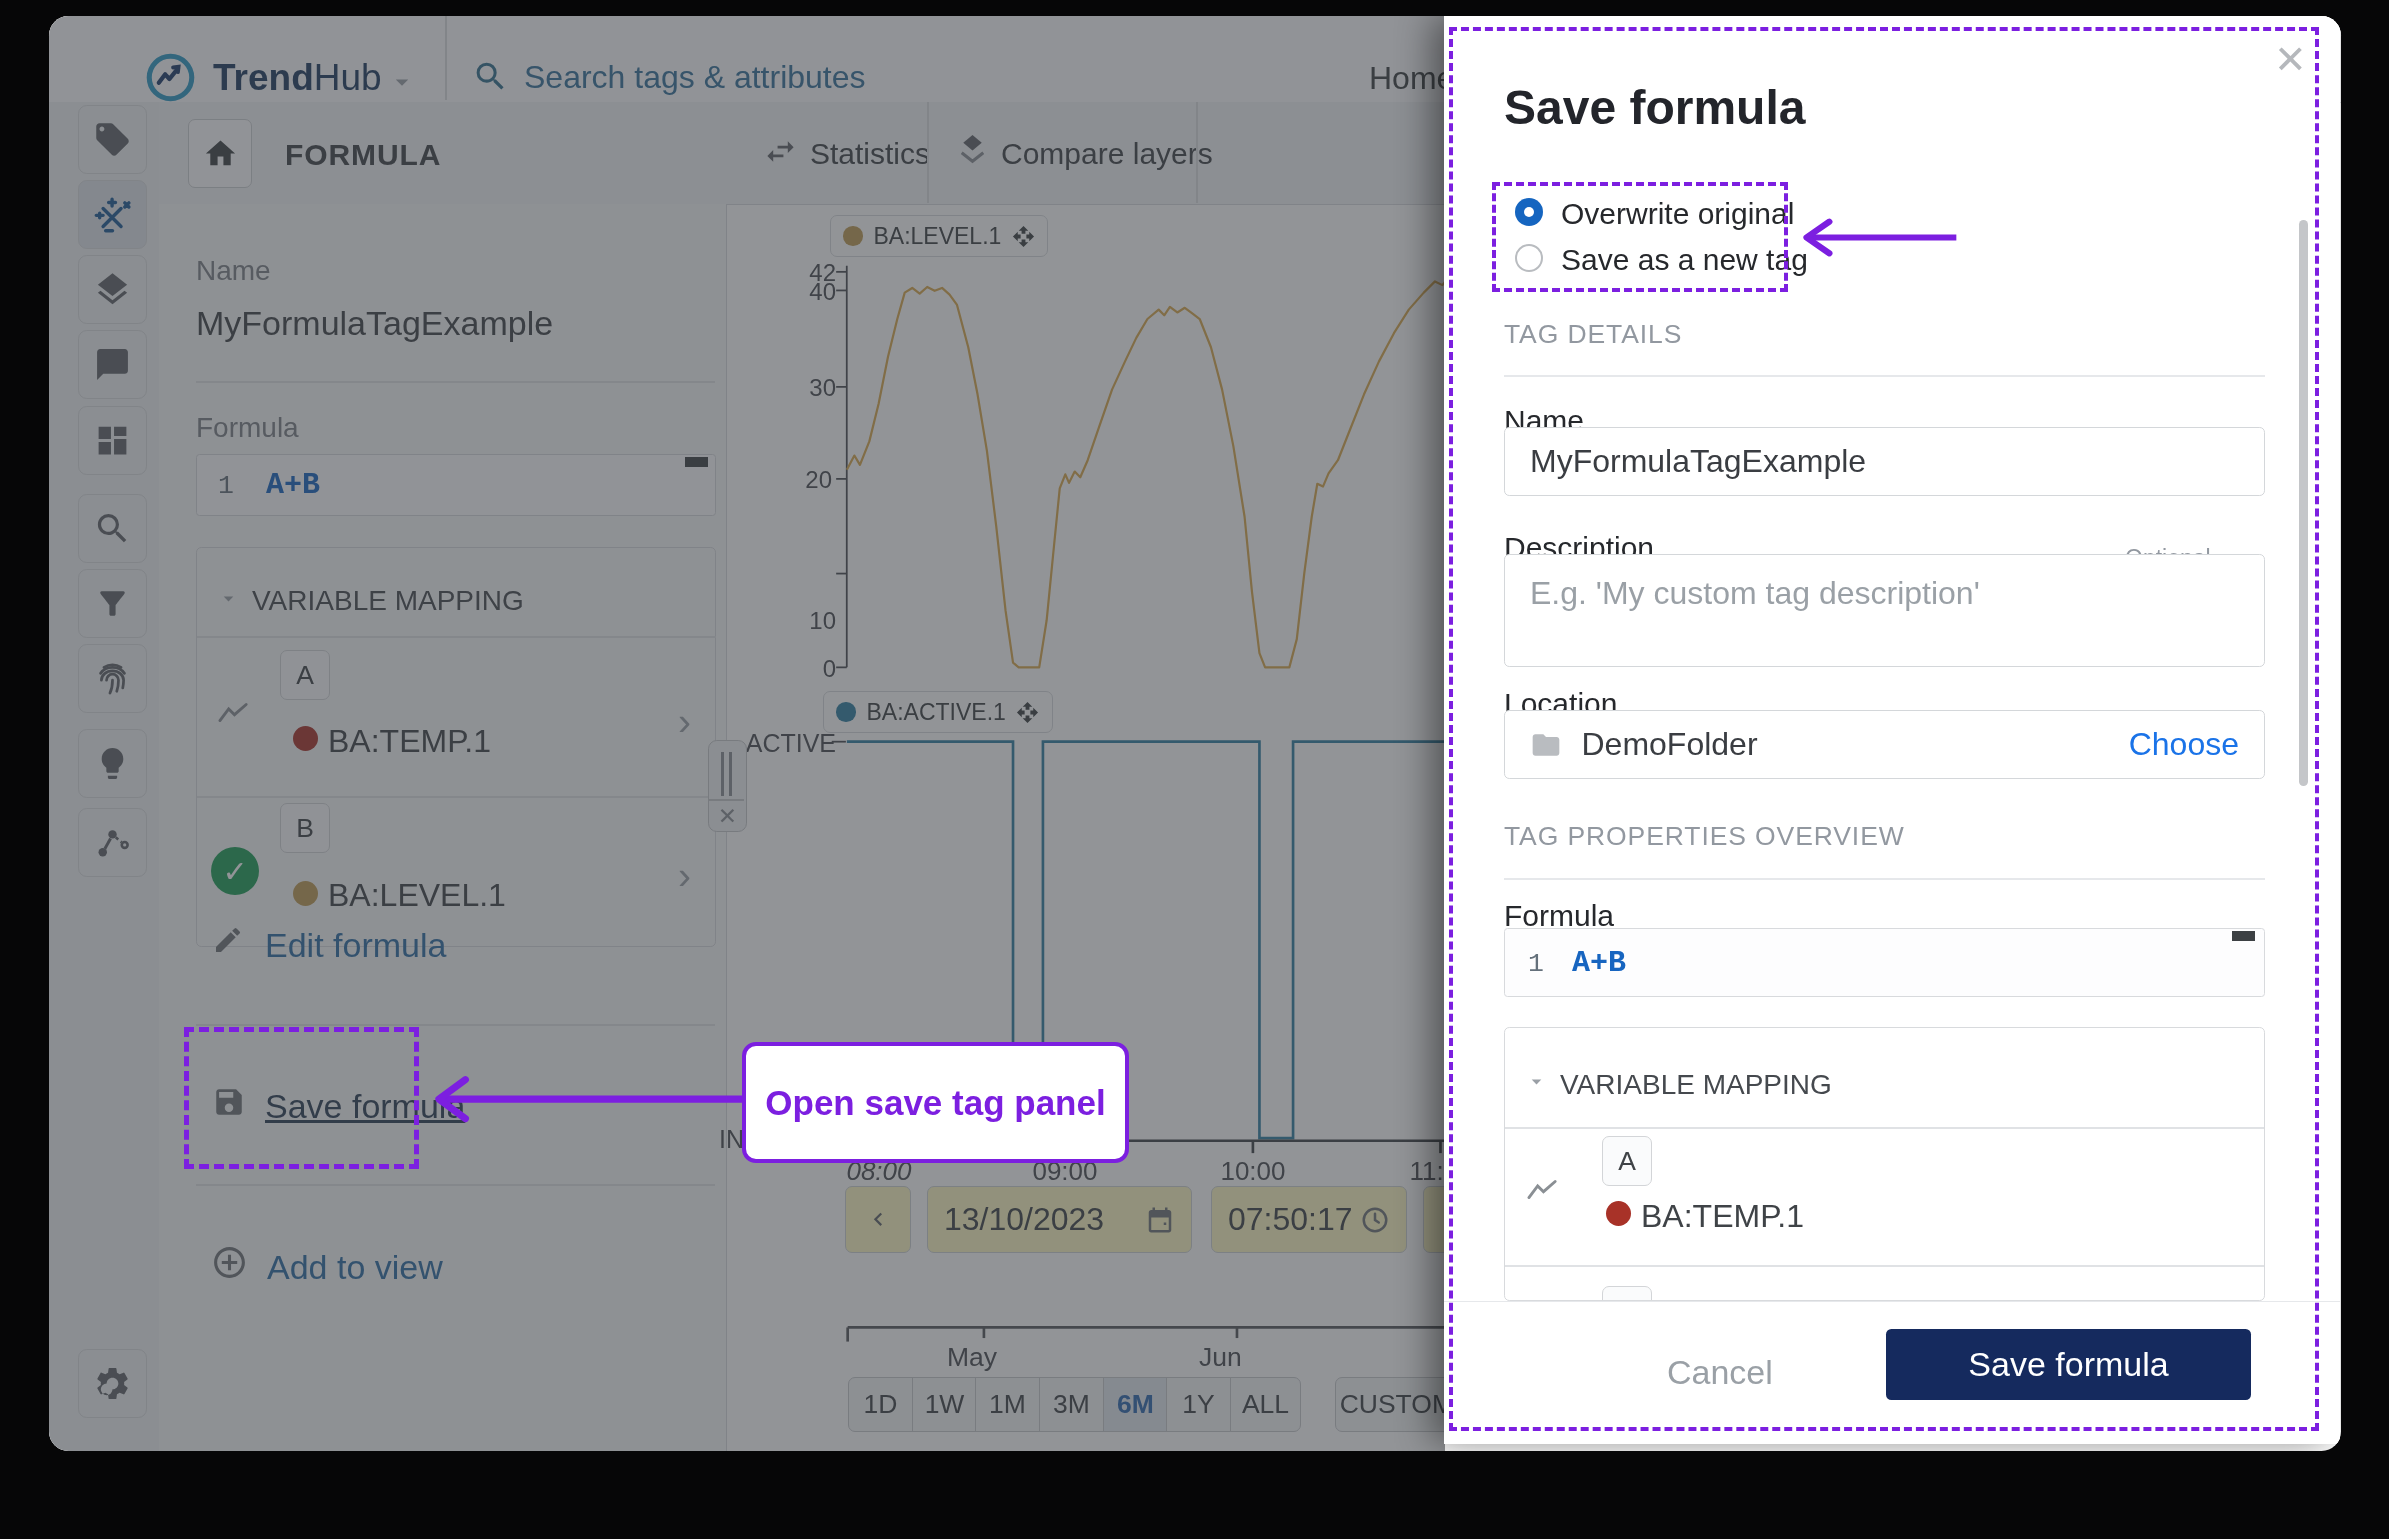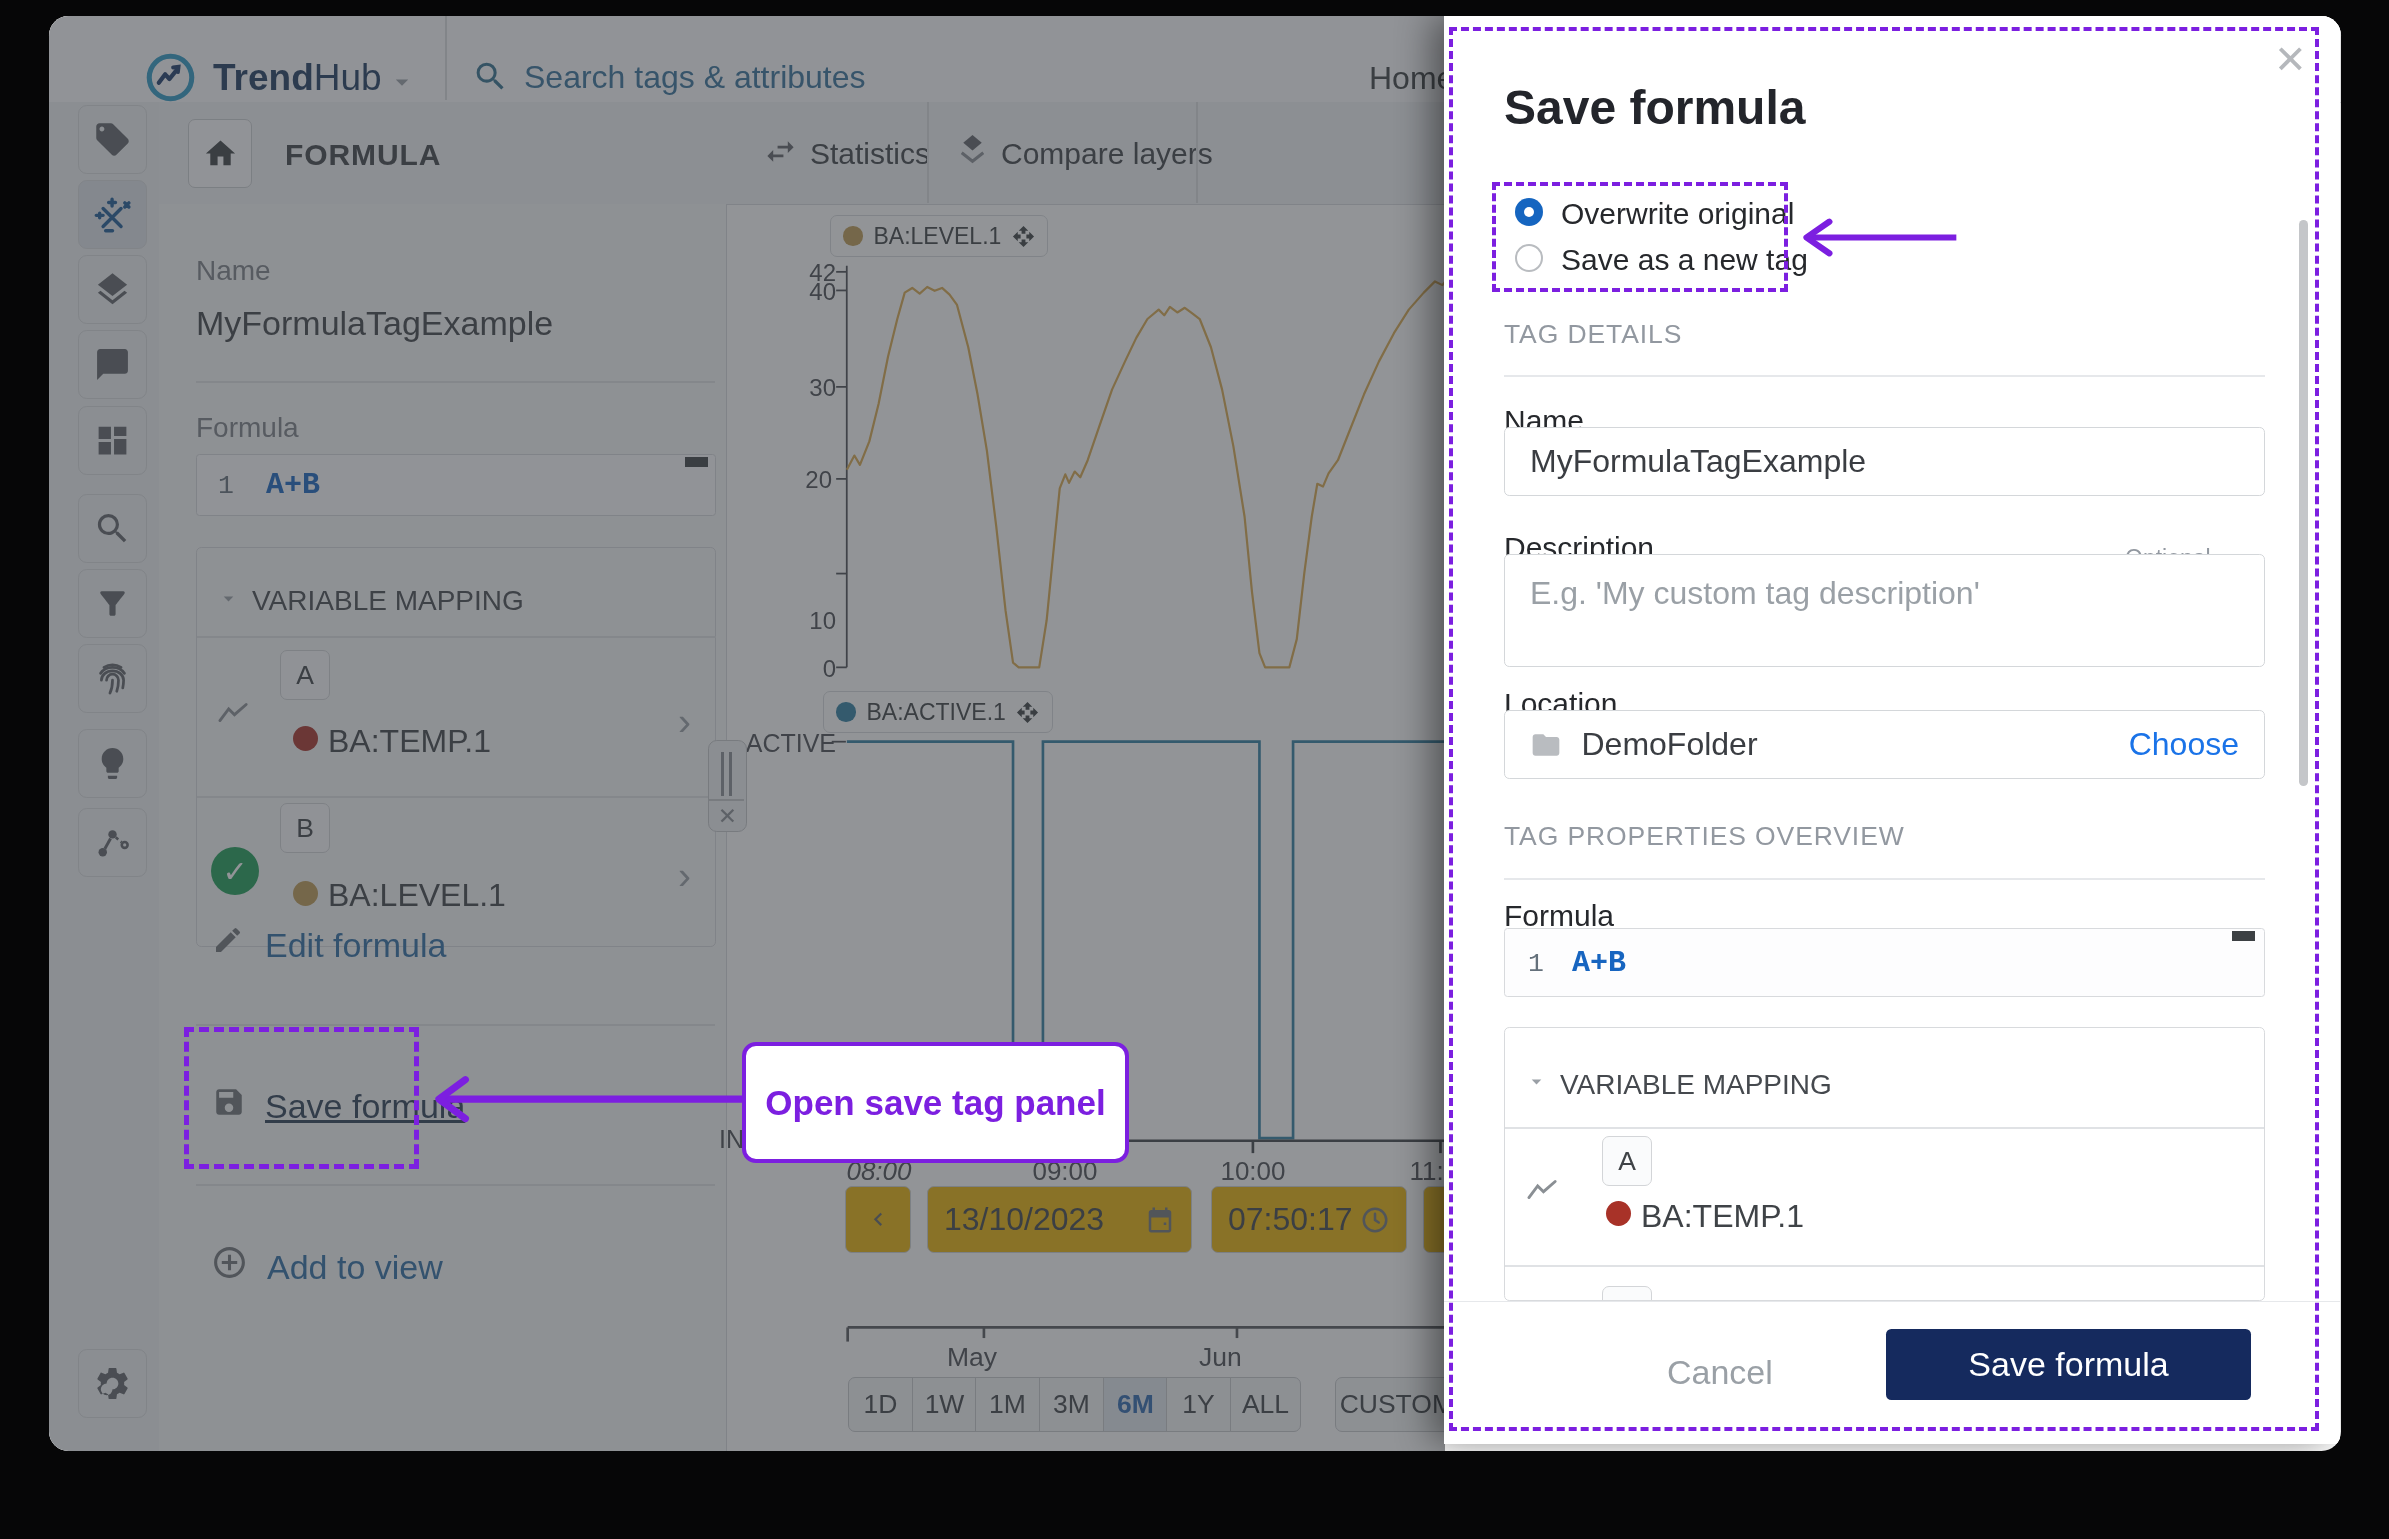--- a/index.html
+++ b/index.html
@@ -38,21 +38,21 @@
   .chev{font-size:39px;color:#9aa0a6;line-height:26.5px;}
   .link{font-size:34px;color:#2e6da4;}
   .greencheck{position:absolute;width:48px;height:48px;border-radius:50%;background:#1d9e57;color:#fff;display:flex;align-items:center;justify-content:center;font-size:30px;}
   
   .chartarea{position:absolute;left:727px;top:204px;width:717px;height:1247px;background:#ffffff;z-index:1;}
   .chip{position:absolute;height:42px;background:#ffffff;border:1.8px solid #d8dadd;border-radius:7px;display:flex;align-items:center;gap:10.6px;padding:0 12.4px;box-sizing:border-box;z-index:3;}
   .chip span{font-size:23px;color:#3c4043;}
   .ytick{position:absolute;width:62px;text-align:right;font-size:24px;color:#4a4d52;}
   .xtick{position:absolute;width:124px;text-align:center;font-size:26px;color:#4a4d52;}
   .sig-label{position:absolute;width:106px;text-align:right;font-size:25px;color:#4a4d52;}
-  .pickbtn{position:absolute;border:1.8px solid #cfd2d5;border-radius:7px;background:#eab308;display:flex;align-items:center;justify-content:space-between;padding:0 16px;box-sizing:border-box;}
+  .pickbtn{position:absolute;border:1.8px solid #cfd2d5;border-radius:7px;background:#fef9c3;display:flex;align-items:center;justify-content:space-between;padding:0 16px;box-sizing:border-box;}
   .picktext{font-size:32px;color:#3f4347;}
   .ctxbar{position:absolute;left:848px;top:1258px;width:596px;height:51px;background:repeating-linear-gradient(90deg,#2f7fa3 0 3.5px,#e9e3d2 3.5px 6.2px,#d9b061 6.2px 8px,#e9e3d2 8px 10.6px);box-shadow:inset 0 0 0 1.8px rgba(47,127,163,.45);}
   .rangebtn{position:absolute;top:1377px;height:55px;border:1.8px solid #c8cacd;background:#f4f5f6;display:flex;align-items:center;justify-content:center;font-size:26.5px;color:#3f4347;box-sizing:border-box;}
   .rangebtn.sel{background:#e2e8f0;color:#2e68b0;font-weight:700;}
   .monthlbl{position:absolute;width:106px;text-align:left;font-size:26.5px;color:#4a4d52;}
   
   .panel{position:absolute;left:1444px;top:16px;width:896px;height:1427px;background:#ffffff;z-index:40;box-shadow:-12.4px 0 35px rgba(0,0,0,.45);}
   .panel-dash{position:absolute;left:5.3px;top:10.6px;right:21px;bottom:12.4px;border:4.4px dashed #7c1fe0;pointer-events:none;z-index:6;}
   .ptitle{font-size:48px;font-weight:600;color:#23252b;}
   .sec{font-size:26.5px;color:#9298a0;letter-spacing:0.9px;}

